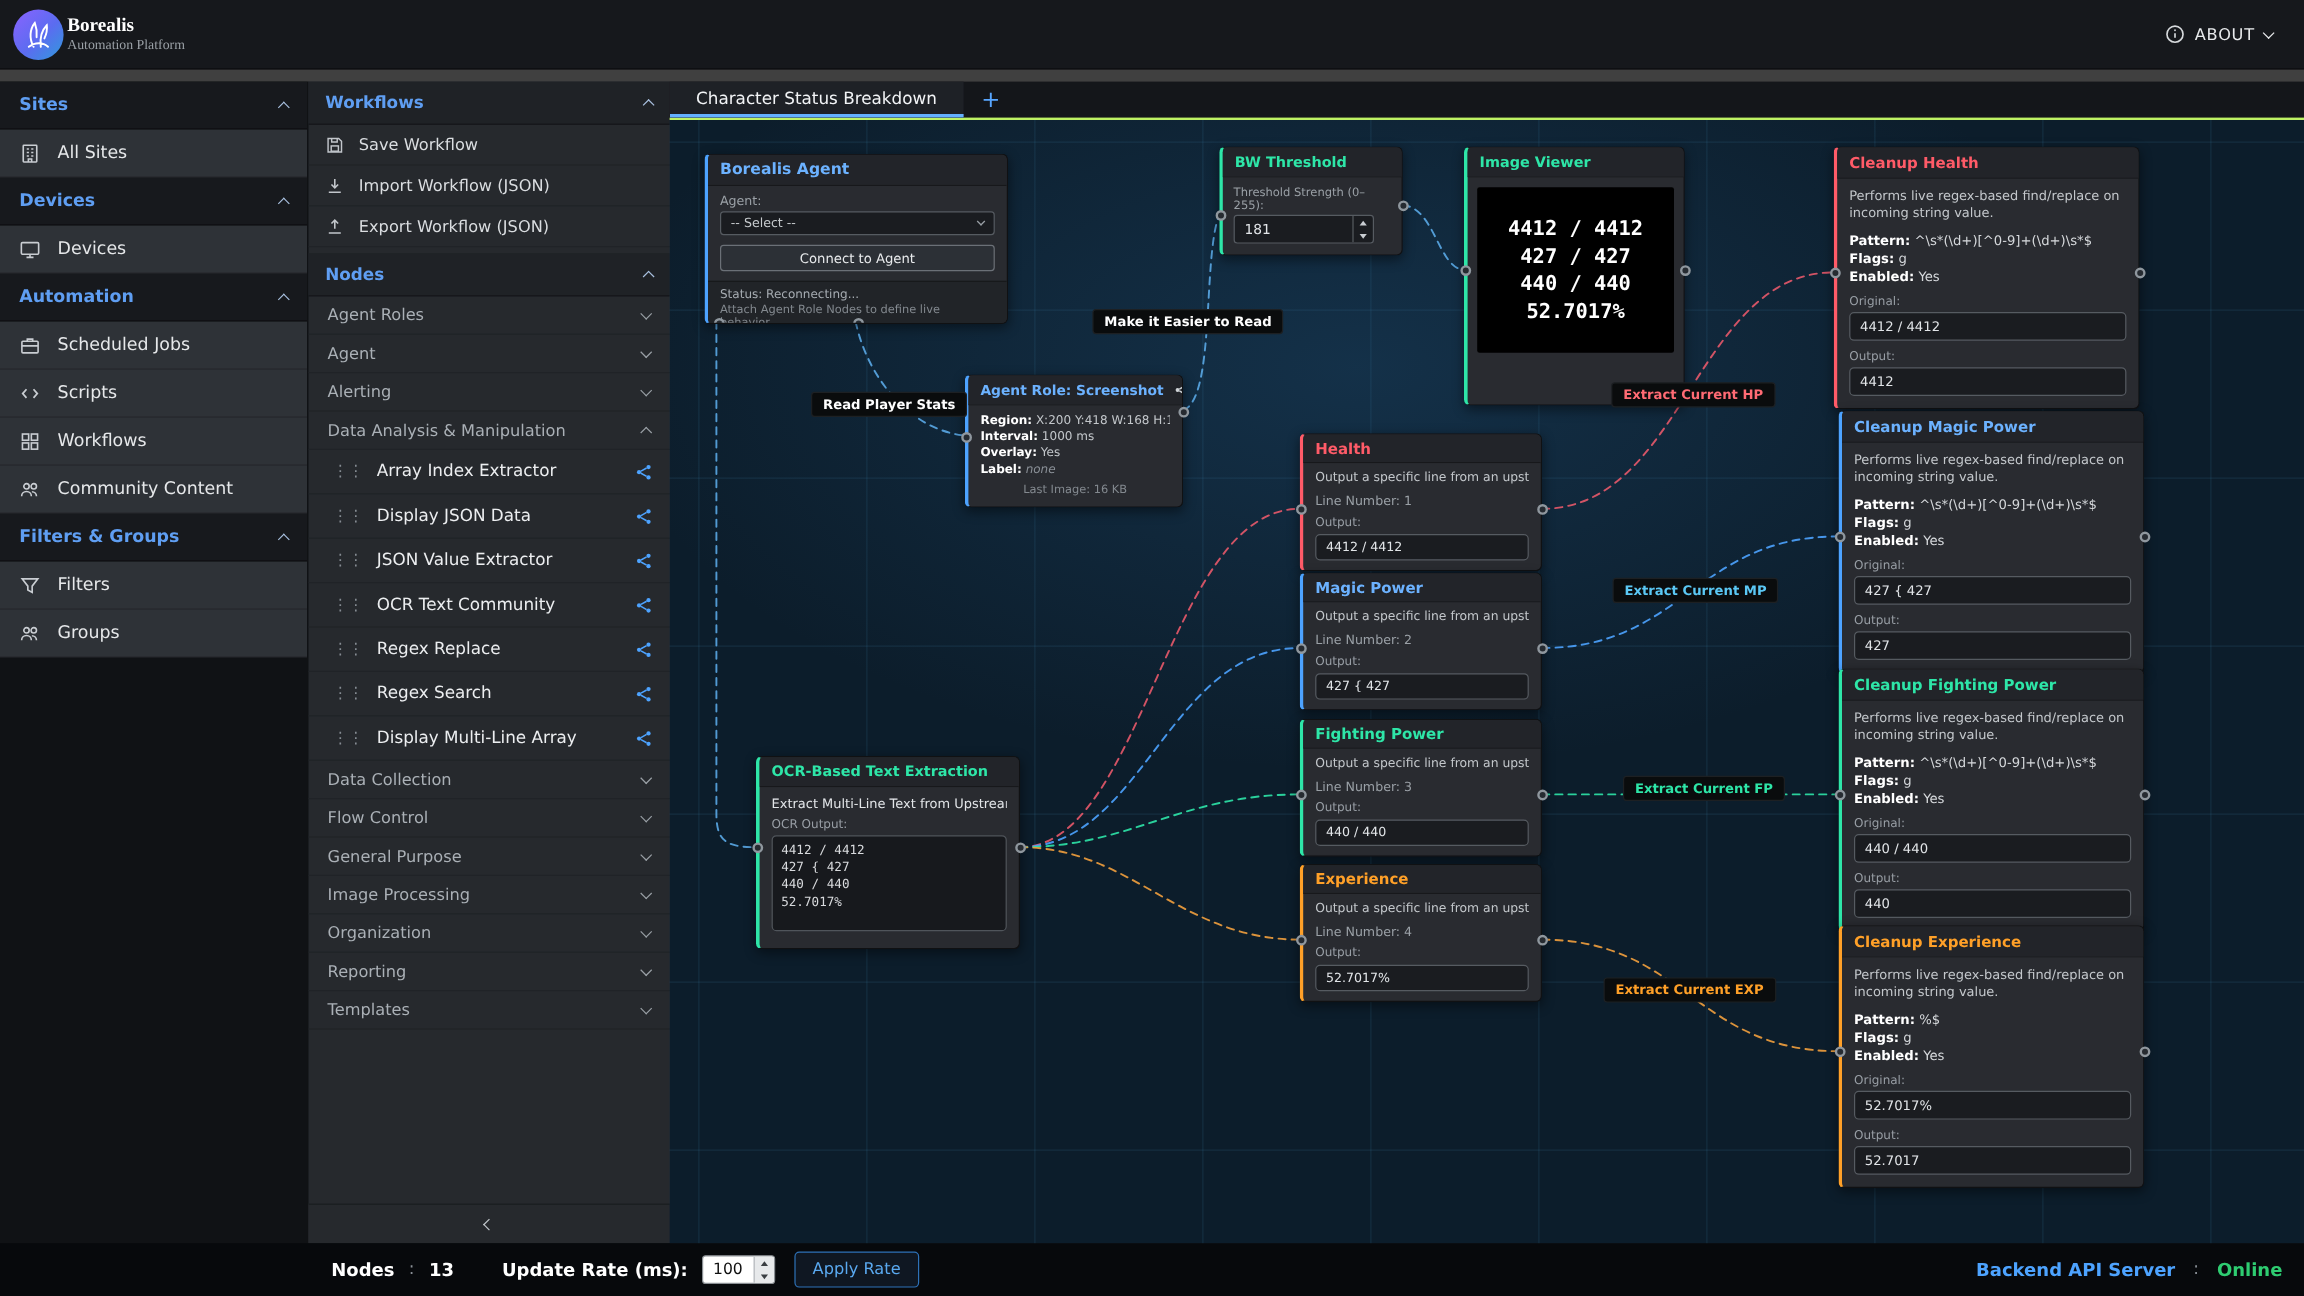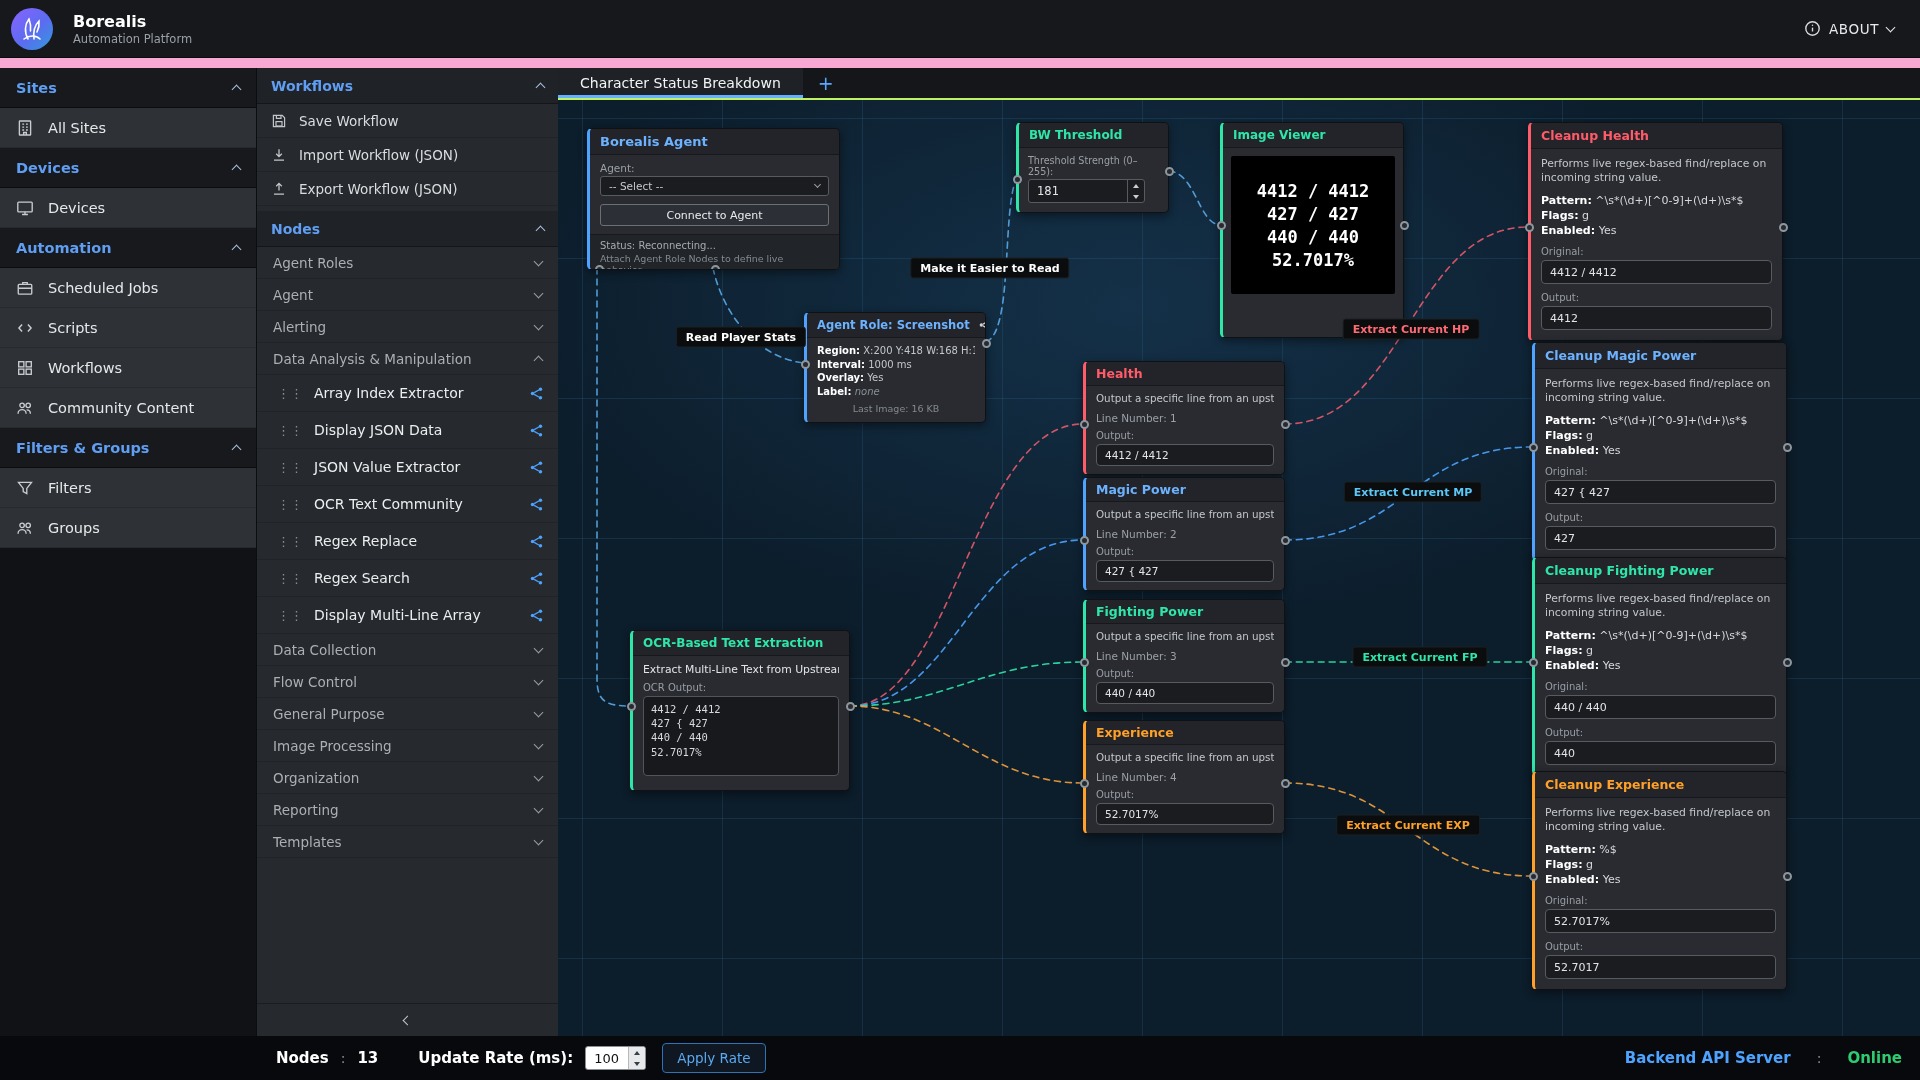--- a/index.html
+++ b/index.html
@@ -4,35 +4,35 @@
 <style>
   * { margin:0; padding:0; box-sizing:border-box; }
   html,body { width:1920px; height:1080px; overflow:hidden; background:#0b0d10;
     font-family:"DejaVu Sans","Liberation Sans",sans-serif; color:#e8eaec; }
   body { display:flex; flex-direction:column; }
 
   
   #topbar { height:58px; background:#16181c; border-bottom:1px solid #0a0b0d;
     display:flex; align-items:center; padding:0 26px 0 10px; flex:0 0 auto; }
   #logo { width:44px; height:44px; flex:0 0 auto; }
-  .title-block { margin-left:19px; }
+  .title-block { margin-left:2px;font-family:Liberation Serif, serif; }
   .app-title { font-size:16px; font-weight:bold; color:#ffffff; }
   .app-subtitle { font-size:11.5px; color:#9aa0a6; margin-top:1px; }
   .spacer { flex:1; }
   .about { display:flex; align-items:center; gap:8px; color:#e8eaec; font-size:13.5px; letter-spacing:0.6px; cursor:pointer; }
   .about svg { width:17px; height:17px; color:#d7dadd; }
 
   
   .chv { display:inline-block; width:7px; height:7px; border-right:1.8px solid currentColor; border-bottom:1.8px solid currentColor; }
   .chv.up   { transform:rotate(-135deg); margin-top:3px; }
   .chv.down { transform:rotate(45deg); margin-bottom:3px; }
   .chv.left { transform:rotate(135deg); }
 
   
-  #main-row { flex:1; display:flex; padding-top:10px; background:#f9a8d4; min-height:0;justify-content:center; }
+  #main-row { flex:1; display:flex; padding-top:10px; background:#404040; min-height:0;justify-content:center; }
 
   
   #sidebar1 { width:256px; flex:0 0 auto; background:#101215; display:flex; flex-direction:column; }
   .s1-header { height:40px; flex:0 0 auto; background:#17191d; color:#5f9ef2; font-size:14.5px; font-weight:bold;
     display:flex; align-items:center; padding:0 16px; border-bottom:1px solid #0c0d0f; cursor:pointer; }
   .s1-header .chv { margin-left:auto; color:#a9c1e0; }
   .s1-item { height:40px; flex:0 0 auto; background:#2e3237; color:#e6e8ea; font-size:14.5px;
     display:flex; align-items:center; gap:14px; padding:0 16px; border-bottom:1px solid #26292d; cursor:pointer; }
   .s1-item .ic { width:18px; height:18px; color:#c9cdd2; flex:0 0 auto; }
   .s1-fill { flex:1; background:#101215; }
@@ -153,21 +153,21 @@
   .lc-white { color:#ffffff; } .lc-red { color:#ff6b74; } .lc-cyan { color:#5bc8f5; }
   .lc-green { color:#2ee6a8; } .lc-orange { color:#ffa028; }
 
   
   #statusbar { height:44px; flex:0 0 auto; background:#07090c; display:flex; align-items:center;
     padding:0 18px 0 276px; gap:12px; }
   .fb-strong { font-size:15px; font-weight:bold; color:#ffffff; }
   .fb-sep { font-size:14px; color:#8a9097; }
   .apply-btn { background:#0f1722; border:1px solid #2e72b8; color:#5aa9f0; border-radius:4px;
     padding:6px 14px; font-size:13.5px; font-family:inherit; margin-left:4px; cursor:pointer; }
-  .fb-right { margin-left:auto; display:flex; align-items:center; gap:26px; }
+  .fb-right { margin-left:auto; display:flex; align-items:center; gap:15px; }
   .fb-backend { font-size:15px; font-weight:bold; color:#4da3ff; }
   .fb-online { font-size:15px; font-weight:bold; color:#2ecc71; }
   .ml28 { margin-left:28px; }
 </style>
 </head>
 <body>
 
 <header id="topbar">
   <svg id="logo" viewBox="0 0 44 44">
     <defs>

